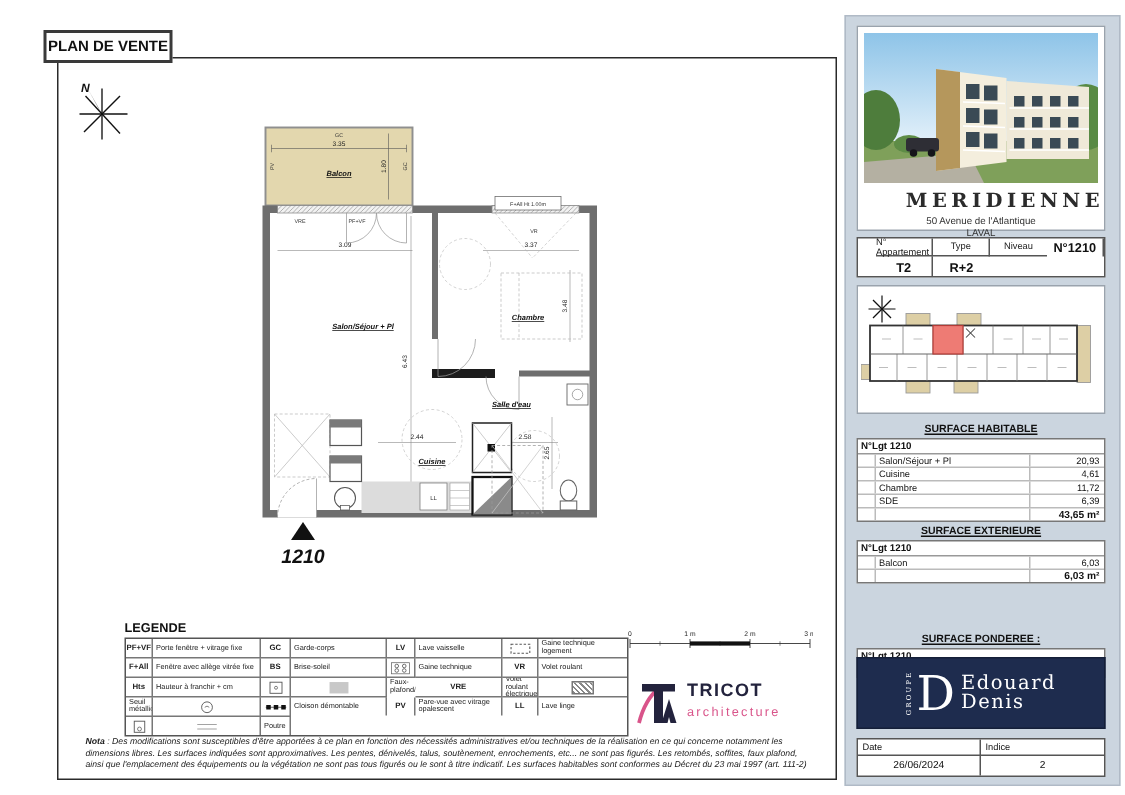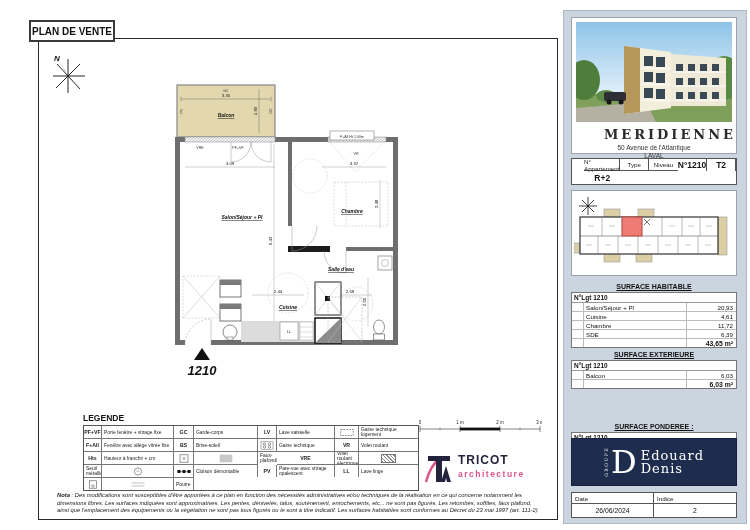--- a/index.html
+++ b/index.html
@@ -25,32 +25,32 @@
   .lg-label{font-size:4.9px;color:#222;padding-left:2px;}
   .lg-ico{justify-content:center;}
   .hatchbox{width:13px;height:7px;border:1px solid #777;
             background:repeating-linear-gradient(45deg,#888 0 1px,transparent 1px 2.5px);}
   .nota{left:57px;top:492px;width:486px;font-size:5.8px;font-style:italic;line-height:1.3;color:#222;}
   .nota b{font-style:italic;}
 
   
   .tricot{left:424px;top:452px;width:120px;display:flex;align-items:flex-start;gap:4px;}
   .tricot-name{font-size:12px;font-weight:bold;letter-spacing:1px;color:#23233d;line-height:17px;}
-  .tricot-sub{font-size:8.5px;color:#d9548a;letter-spacing:1.5px;text-align:right;margin-top:0px;font-weight:bold;}
+  .tricot-sub{font-size:8.5px;color:#d9548a;letter-spacing:1.5px;text-align:right;margin-top:0px;}
 
   
   .panel{left:563px;top:10px;width:182px;height:512px;background:#cbd5df;border:1px solid #b0bac6;}
   .card{position:absolute;left:7px;width:166px;background:#fff;border:1px solid #9aa3ad;box-sizing:border-box;}
   .photo-card{top:6px;height:137px;}
   .proj-name{text-align:right;font-family:"DejaVu Serif",serif;font-weight:bold;font-size:13px;
              letter-spacing:3px;color:#2b2b2b;margin-top:3px;}
   .proj-addr{text-align:center;font-size:6.5px;color:#333;margin-top:2px;line-height:1.3;}
 
   .info-table{top:147px;height:27px;border:1px solid #555;display:grid;
-              grid-template-columns:1fr 1fr 1fr 1fr 1fr;grid-template-rows:12px 13px;background:#fff;padding-left:12px;}
+              grid-template-columns:1fr 1fr 1fr 1fr;grid-template-rows:12px 13px;background:#fff;padding-left:12px;}
   .info-table>div{border-right:1px solid #555;border-bottom:1px solid #555;
                   display:flex;align-items:center;justify-content:center;}
   .info-table>div:nth-child(3n){border-right:none;}
   .info-table>div:nth-child(n+4){border-bottom:none;}
   .info-h{font-size:6.2px;color:#222;}
   .info-v{font-size:8.5px;font-weight:bold;}
 
   .keyplan-card{top:179px;height:86px;}
 
   .surfaces{top:269px;width:166px;left:7px;position:absolute;}

